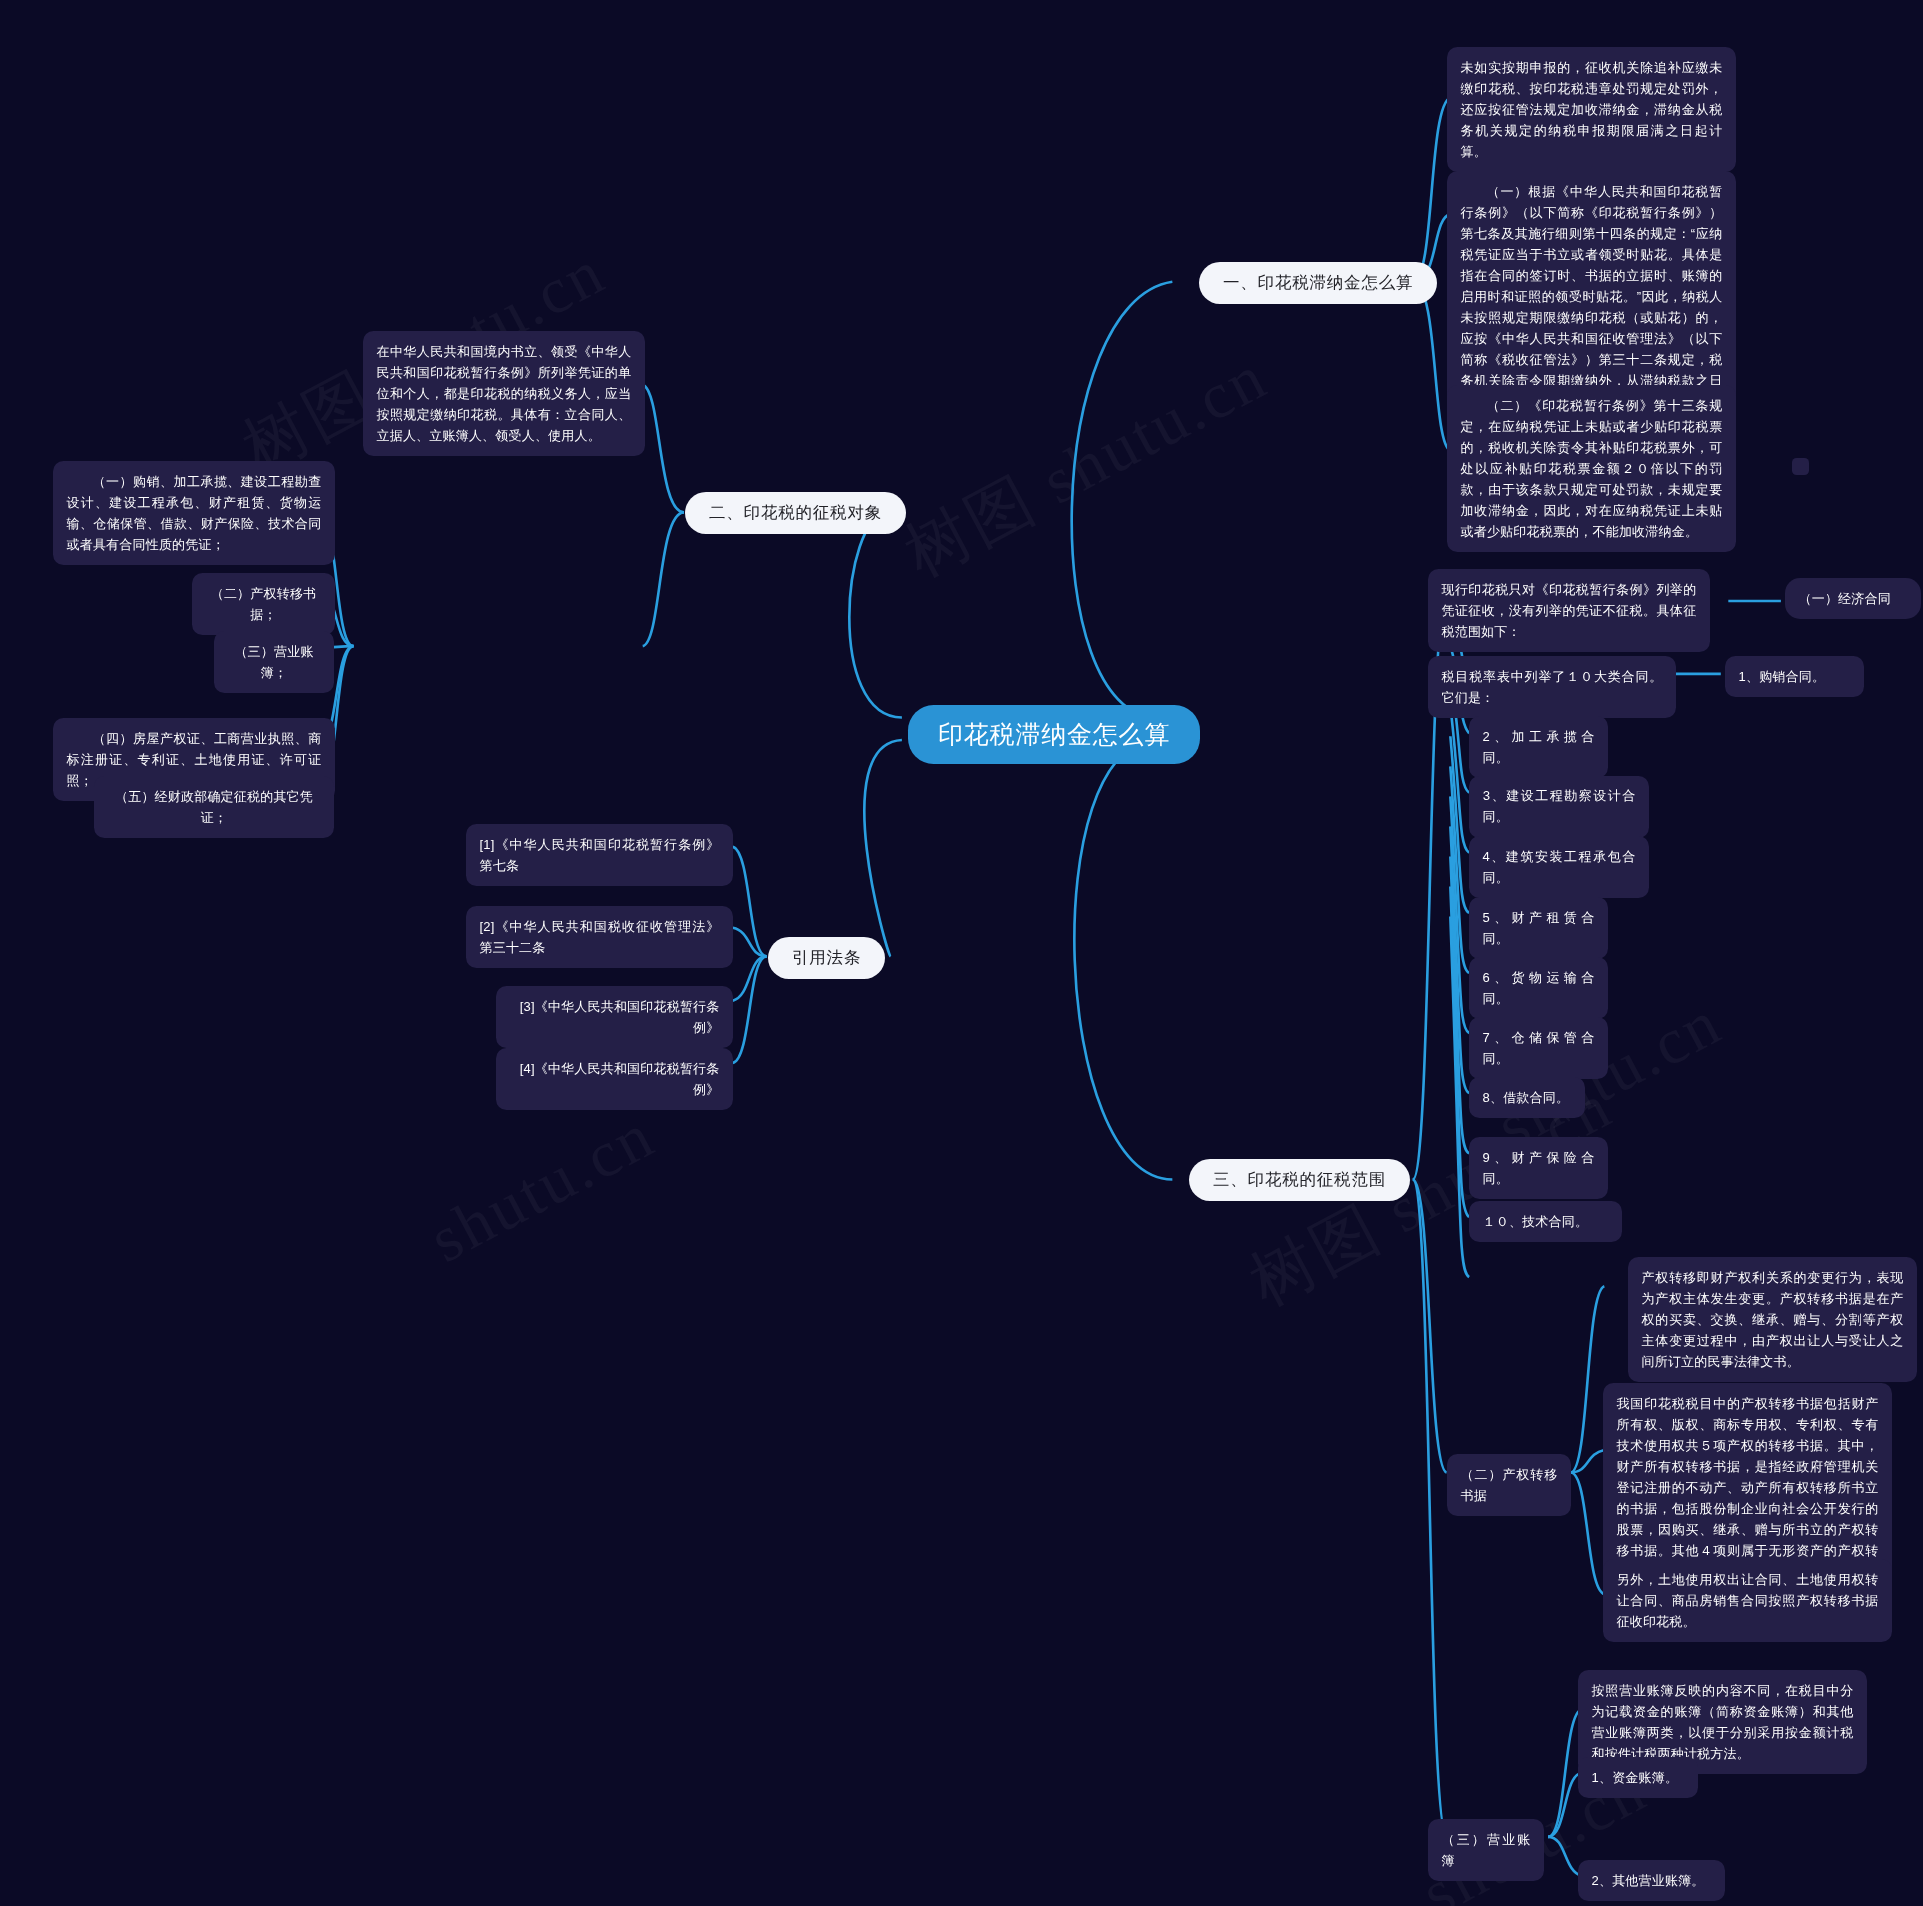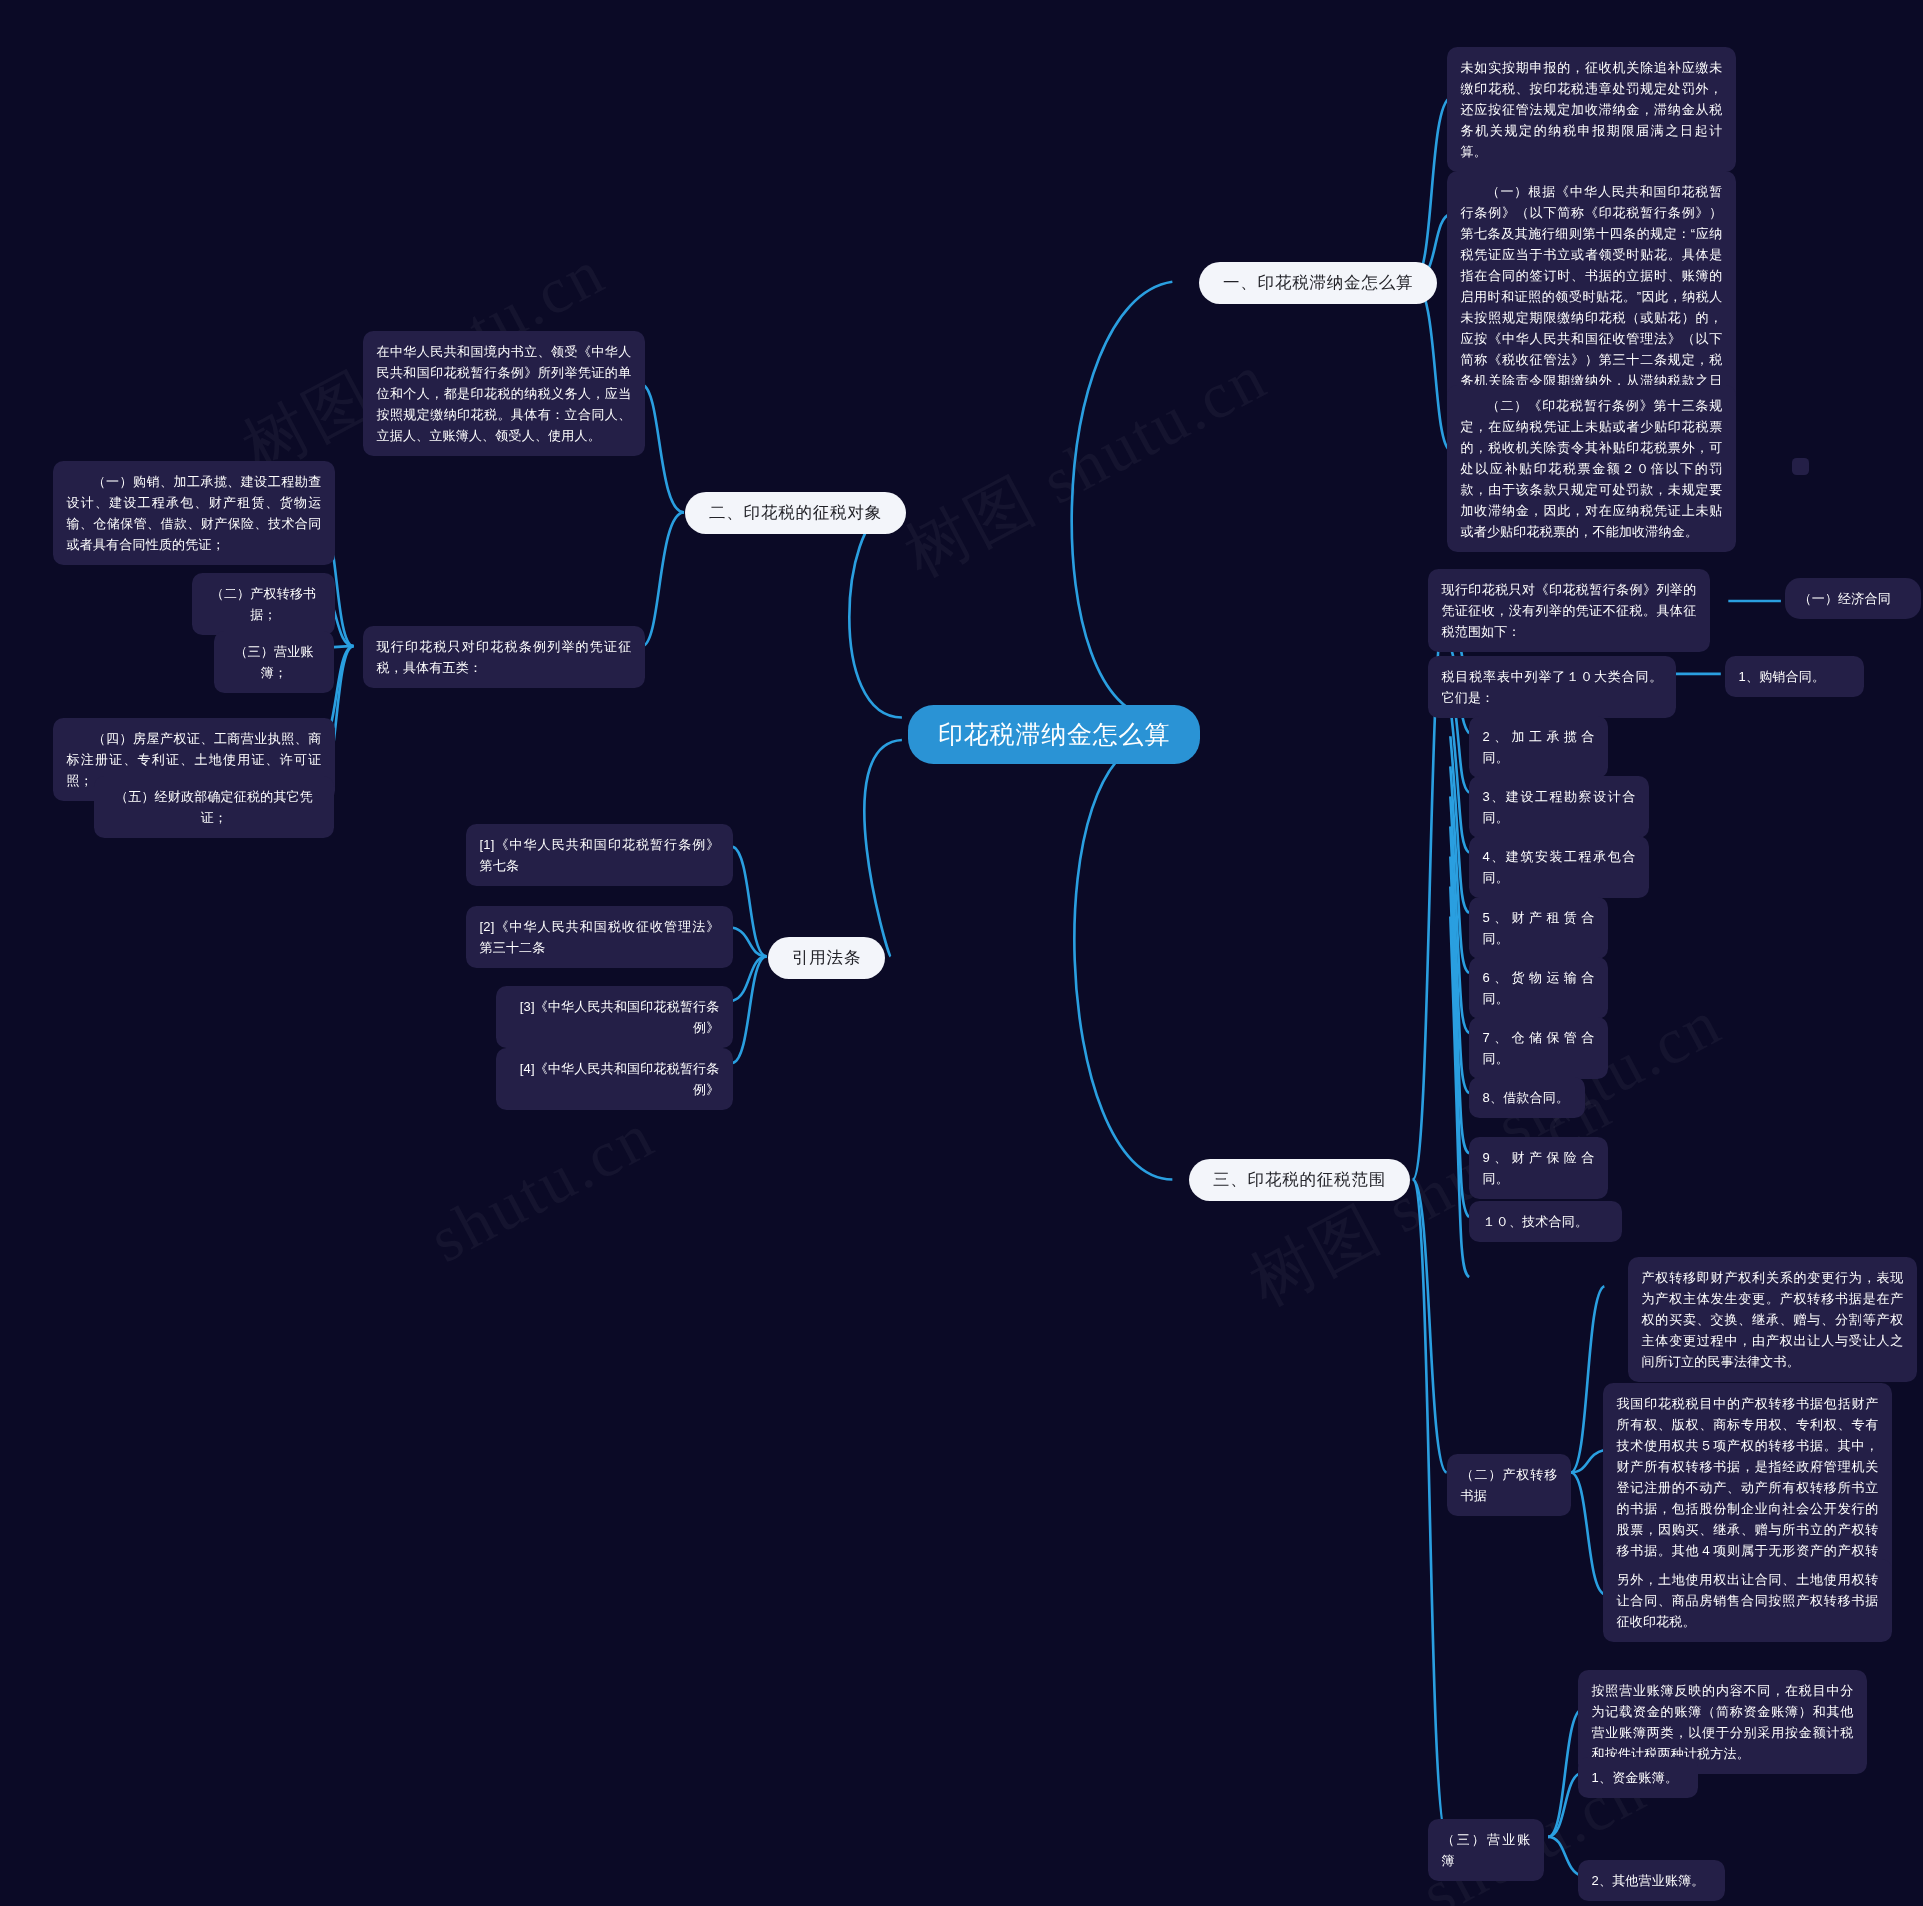--- a/index.html
+++ b/index.html
@@ -157,21 +157,20 @@
 
   <div class="node" style="left:1447px; top:47px; width:289px;">未如实按期申报的，征收机关除追补应缴未缴印花税、按印花税违章处罚规定处罚外，还应按征管法规定加收滞纳金，滞纳金从税务机关规定的纳税申报期限届满之日起计算。</div>
   <div class="node indent" style="left:1447px; top:171px; width:289px;">（一）根据《中华人民共和国印花税暂行条例》（以下简称《印花税暂行条例》）第七条及其施行细则第十四条的规定：“应纳税凭证应当于书立或者领受时贴花。具体是指在合同的签订时、书据的立据时、账簿的启用时和证照的领受时贴花。”因此，纳税人未按照规定期限缴纳印花税（或贴花）的，应按《中华人民共和国征收管理法》（以下简称《税收征管法》）第三十二条规定，税务机关除责令限期缴纳外，从滞纳税款之日起，按日加收滞纳税款万分之五的滞纳金。</div>
   <div class="node indent" style="left:1447px; top:385px; width:289px;">（二）《印花税暂行条例》第十三条规定，在应纳税凭证上未贴或者少贴印花税票的，税收机关除责令其补贴印花税票外，可处以应补贴印花税票金额２０倍以下的罚款，由于该条款只规定可处罚款，未规定要加收滞纳金，因此，对在应纳税凭证上未贴或者少贴印花税票的，不能加收滞纳金。</div>
   <div class="stub" style="left:1792px; top:458px;"></div>
 
   <div class="branch" style="left:685px; top:492px;">二、印花税的征税对象</div>
 
   <div class="node" style="left:363px; top:331px; width:282px;">在中华人民共和国境内书立、领受《中华人民共和国印花税暂行条例》所列举凭证的单位和个人，都是印花税的纳税义务人，应当按照规定缴纳印花税。具体有：立合同人、立据人、立账簿人、领受人、使用人。</div>
 
-  <div class="node" style="left:363px; top:626px; width:282px;">现行印花税只对印花税条例列举的凭证征税，具体有五类：</div>
 
   <div class="node indent" style="left:53px; top:461px; width:282px;">（一）购销、加工承揽、建设工程勘查设计、建设工程承包、财产租赁、货物运输、仓储保管、借款、财产保险、技术合同或者具有合同性质的凭证；</div>
   <div class="node c-align" style="left:192px; top:573px; width:143px;">（二）产权转移书据；</div>
   <div class="node c-align" style="left:214px; top:631px; width:120px;">（三）营业账簿；</div>
   <div class="node indent" style="left:53px; top:718px; width:282px;">（四）房屋产权证、工商营业执照、商标注册证、专利证、土地使用证、许可证照；</div>
   <div class="node c-align" style="left:94px; top:776px; width:240px;">（五）经财政部确定征税的其它凭证；</div>
 
   <div class="branch" style="left:768px; top:937px;">引用法条</div>
 
   <div class="node" style="left:466px; top:824px; width:267px;">[1]《中华人民共和国印花税暂行条例》 第七条</div>
@@ -182,21 +181,21 @@
   <div class="branch" style="left:1189px; top:1159px;">三、印花税的征税范围</div>
 
   <div class="node" style="left:1428px; top:569px; width:282px;">现行印花税只对《印花税暂行条例》列举的凭证征收，没有列举的凭证不征税。具体征税范围如下：</div>
 
   <div class="node" style="left:1785px; top:578px; width:136px;border-radius:15px;">（一）经济合同</div>
 
   <div class="node" style="left:1428px; top:656px; width:248px;">税目税率表中列举了１０大类合同。它们是：</div>
 
   <div class="node" style="left:1725px; top:656px; width:139px;">1、购销合同。</div>
   <div class="node" style="left:1469px; top:716px; width:139px;">2、加工承揽合同。</div>
-  <div class="node" style="left:1469px; top:776px; width:180px;">3、建设工程勘察设计合同。</div>
+  <div class="node" style="left:1469px; top:776px; width:180px;font-family:Liberation Mono, monospace;">3、建设工程勘察设计合同。</div>
   <div class="node" style="left:1469px; top:836px; width:180px;">4、建筑安装工程承包合同。</div>
   <div class="node" style="left:1469px; top:897px; width:139px;">5、财产租赁合同。</div>
   <div class="node" style="left:1469px; top:957px; width:139px;">6、货物运输合同。</div>
   <div class="node" style="left:1469px; top:1017px; width:139px;">7、仓储保管合同。</div>
   <div class="node" style="left:1469px; top:1077px; width:116px;">8、借款合同。</div>
   <div class="node" style="left:1469px; top:1137px; width:139px;">9、财产保险合同。</div>
   <div class="node" style="left:1469px; top:1201px; width:153px;">１０、技术合同。</div>
 
   <div class="node" style="left:1447px; top:1454px; width:124px;">（二）产权转移书据</div>
 

